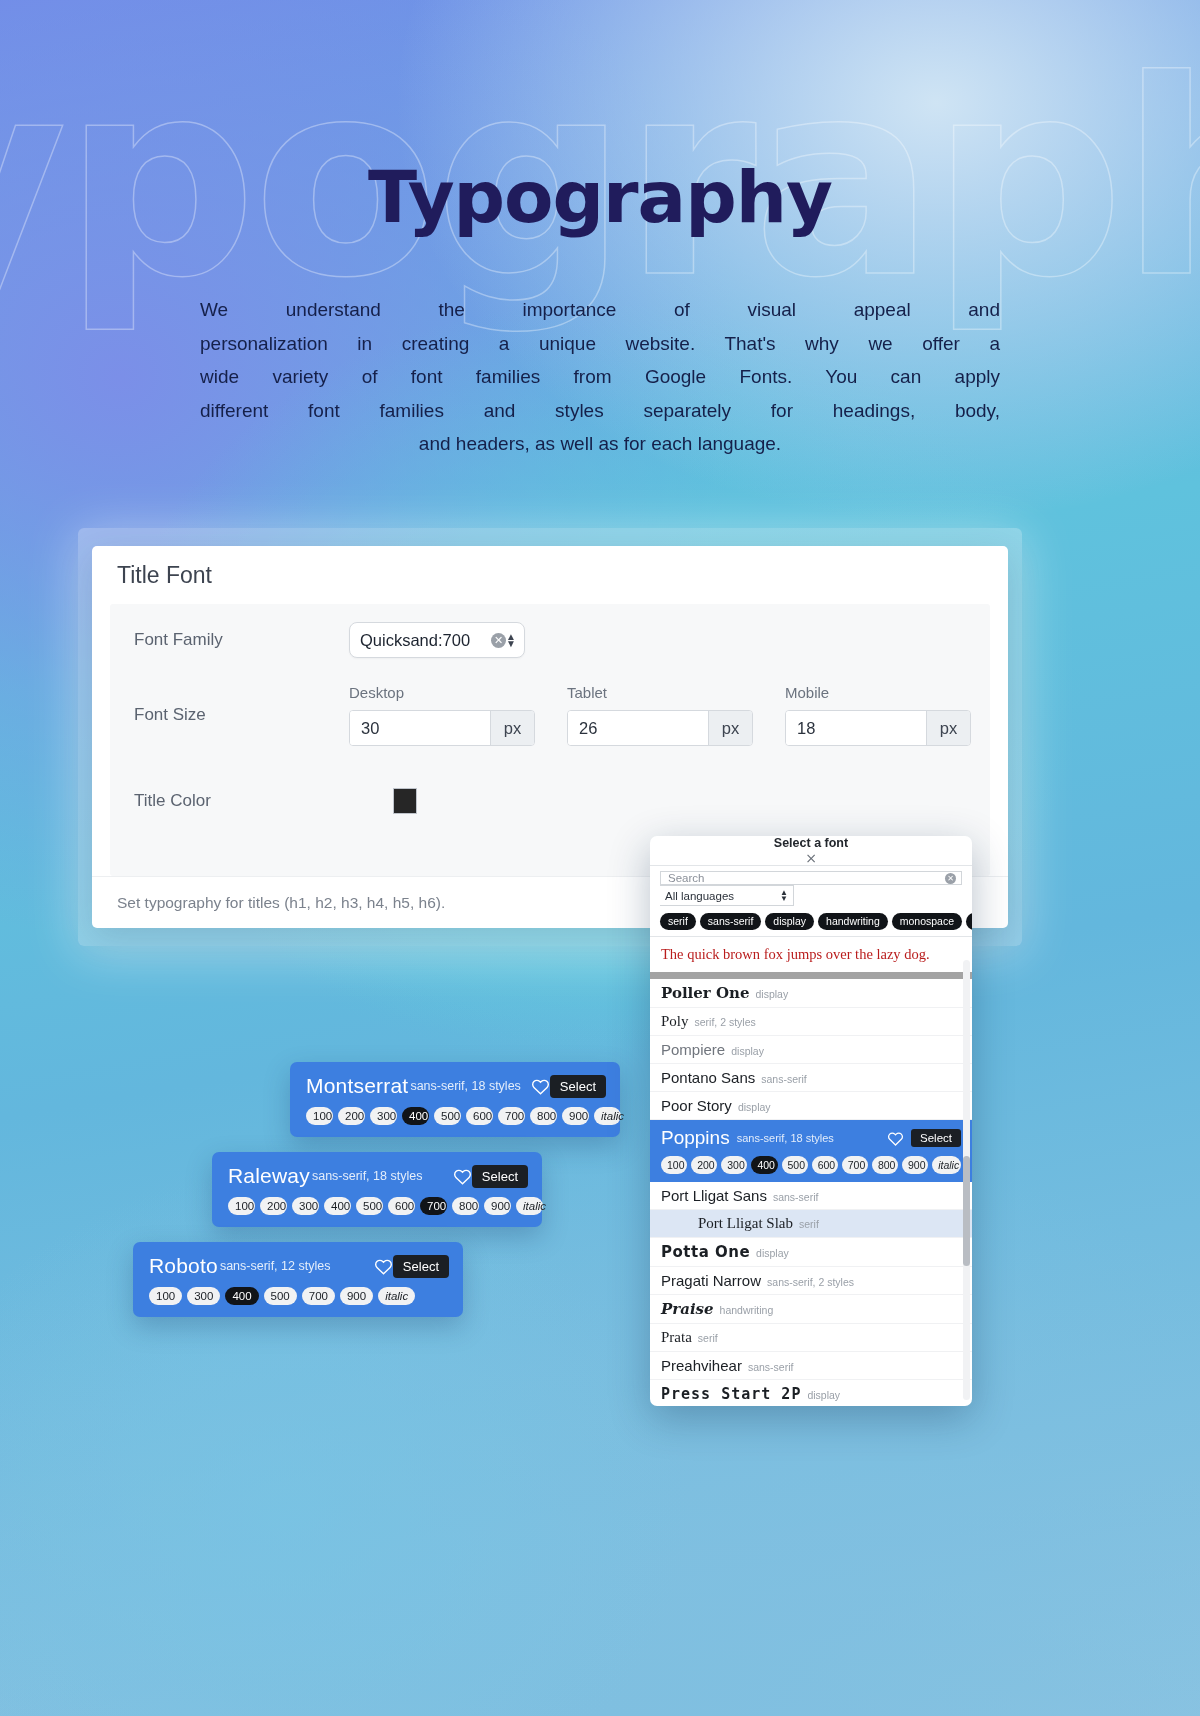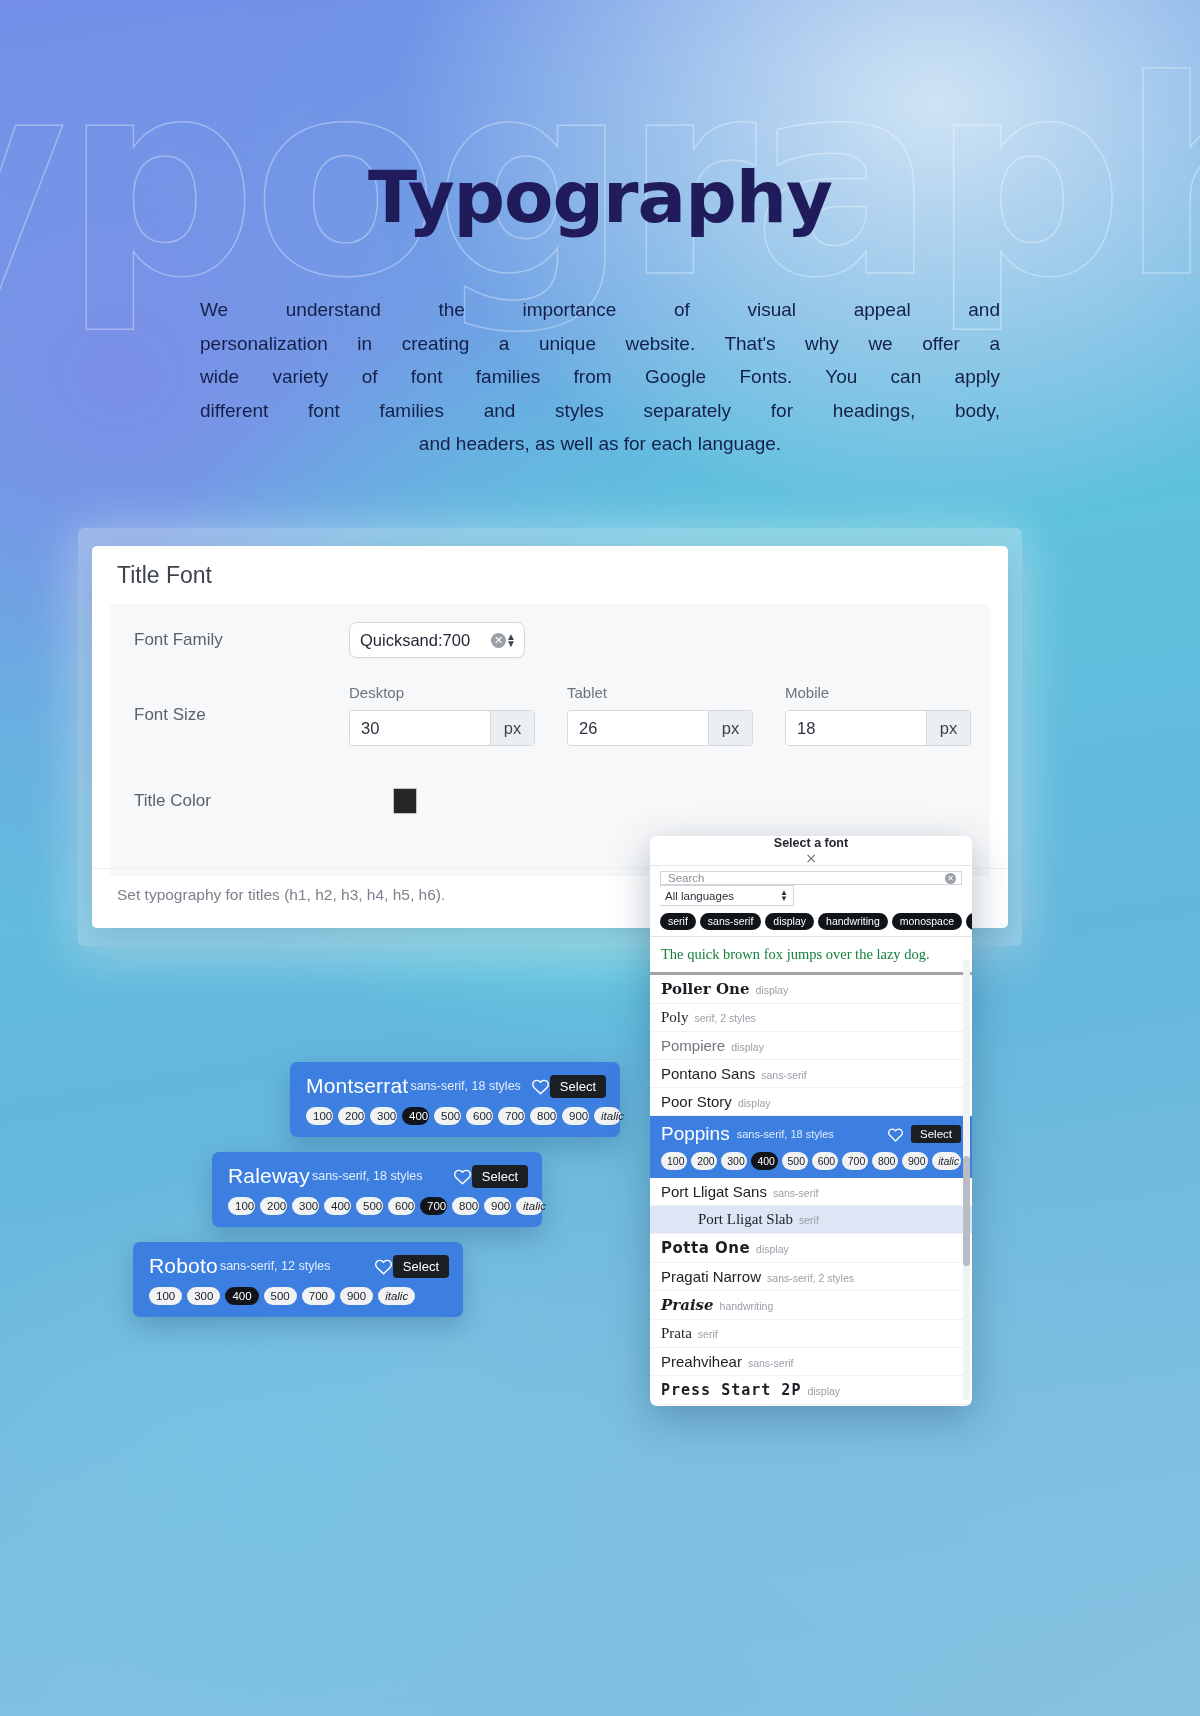--- a/index.html
+++ b/index.html
@@ -194,21 +194,21 @@
 
   
   #title-color-row { margin-top: 42px; gap: 44px; }
   #title-color-swatch {
     width: 24px; height: 26px;
     background: #262626;
     border: 1px solid #bfc4cb;
   }
   #card-footer {
     position: absolute;
-    left: 0; right: 0; bottom: 8px;
+    left: 0; right: 0; bottom: 0;
     height: 52px;
     display: flex;
     align-items: center;
     padding-left: 25px;
     border-top: 1px solid #edeff1;
     font-size: 15.5px;
     color: #7b828d;
   }
 
   
@@ -340,22 +340,22 @@
     border-radius: 9px;
     padding: 2px 8px;
     line-height: 13px;
     white-space: nowrap;
   }
 
   #pangram {
     padding: 9px 11px;
     font-family: "Liberation Serif", serif;
     font-size: 14.5px;
-    color: #15803d;
-    border-bottom: 3px solid #a3a3a3;
+    color: #b91c1c;
+    border-bottom: 7px solid #a3a3a3;
   }
 
   #font-list {
     flex: 1;
     overflow: hidden;
     position: relative;
   }
   .font-row {
     padding: 5px 11px;
     display: flex;

